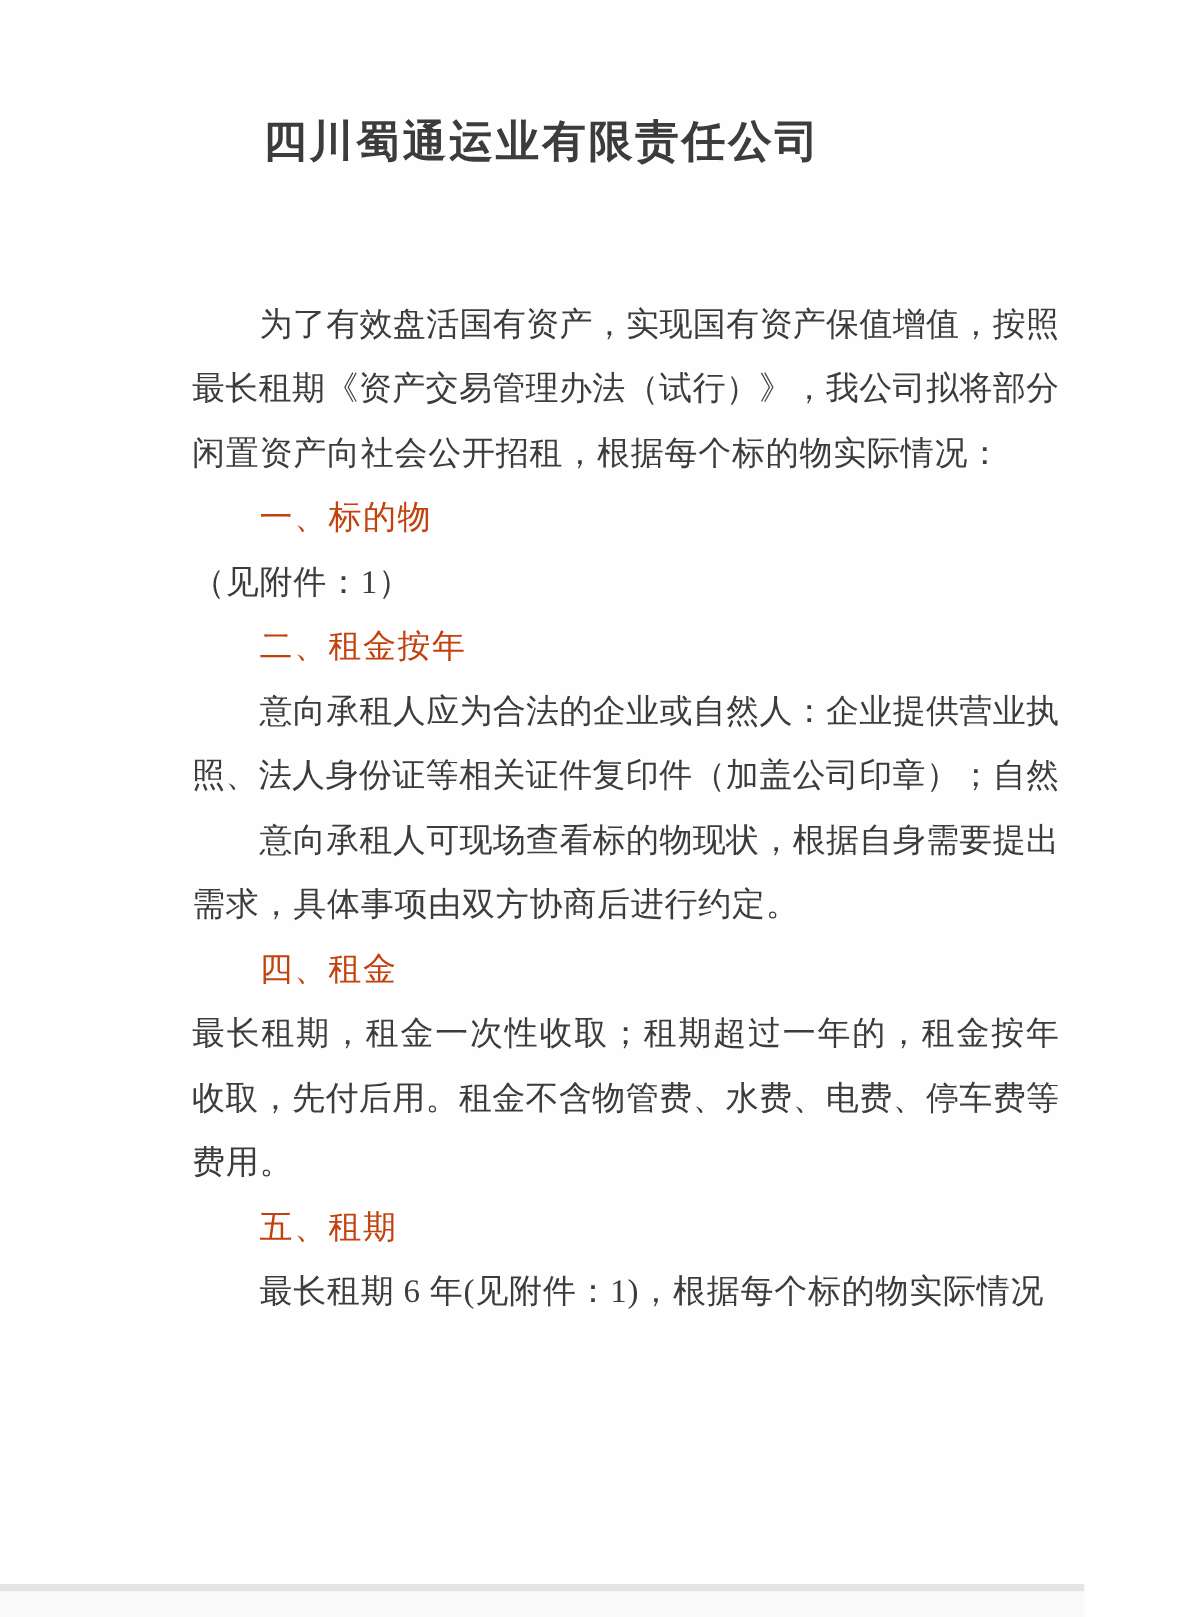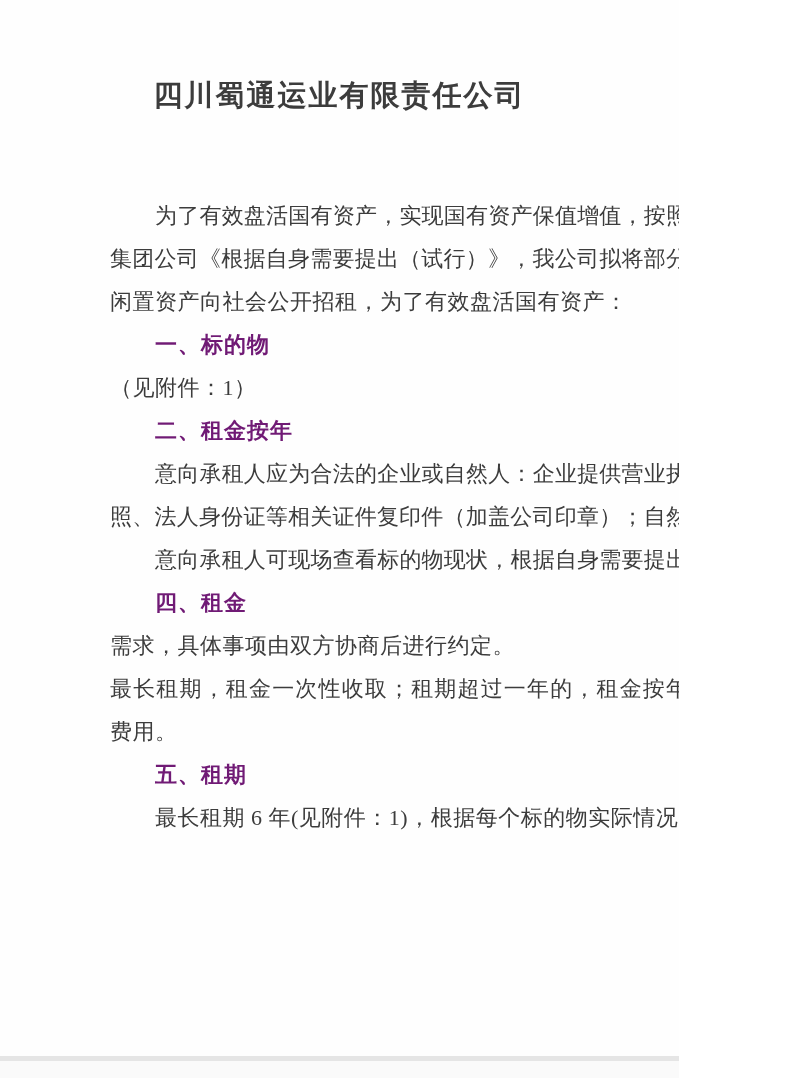--- a/index.html
+++ b/index.html
@@ -8,40 +8,41 @@
     background: #ffffff;
   }
   .page {
     position: relative;
     width: 679px;
     height: 1078px;
     overflow: hidden;
     background: var(--paper, #fefefe);
     font-family: "Liberation Serif", "DejaVu Serif", serif;
     color: var(--ink, #3c3c3c);
+    padding-left: 44px;
   }
   .title-block {
     position: absolute;
     top: 72px;
     left: 0;
     width: 100%;
     text-align: center;
   }
   .title-line {
     margin: 0;
     font-size: 29px;
     font-weight: bold;
     line-height: 47px;
     letter-spacing: 2px;
     color: var(--ink, #3c3c3c);
   }
   .doc-body {
     position: absolute;
     top: 194px;
-    left: 110px;
+    left: 128px;
     width: 578px;
   }
   .line {
     height: 43px;
     line-height: 43px;
     font-size: 22px;
     white-space: nowrap;
     letter-spacing: 0.5px;
   }
   .line.justify {
@@ -50,22 +51,22 @@
     text-align-last: justify;
     letter-spacing: 0;
   }
   .line.indent {
     padding-left: 45px;
   }
   .line.justify.indent {
     padding-left: 45px;
   }
   .line.heading {
-    font-weight: bold;
-    color: #701a75;
+    font-weight: normal;
+    color: #c2410c;
     letter-spacing: 1px;
   }
   .scan-edge {
     position: absolute;
     left: 0;
     top: 1056px;
     width: 100%;
     height: 5px;
     background: var(--scan_edge, #e5e5e5);
   }
@@ -81,31 +82,32 @@
 </head>
 <body>
 
 <div class="page">
   <div class="title-block">
     <h1 class="title-line">四川蜀通运业有限责任公司</h1>
   </div>
 
   <div class="doc-body">
       <div class="line body indent justify">为了有效盘活国有资产，实现国有资产保值增值，按照</div>
-      <div class="line body justify">集团公司《根据自身需要提出（试行）》，我公司拟将部分</div>
-      <div class="line body">闲置资产向社会公开招租，为了有效盘活国有资产：</div>
+      <div class="line body justify">最长租期《资产交易管理办法（试行）》，我公司拟将部分</div>
+      <div class="line body">闲置资产向社会公开招租，根据每个标的物实际情况：</div>
       <div class="line heading indent">一、标的物</div>
       <div class="line body">（见附件：1）</div>
       <div class="line heading indent">二、租金按年</div>
       <div class="line body indent justify">意向承租人应为合法的企业或自然人：企业提供营业执</div>
       <div class="line body justify">照、法人身份证等相关证件复印件（加盖公司印章）；自然</div>
       <div class="line body indent justify">意向承租人可现场查看标的物现状，根据自身需要提出</div>
+      <div class="line body">需求，具体事项由双方协商后进行约定。</div>
       <div class="line heading indent">四、租金</div>
-      <div class="line body">需求，具体事项由双方协商后进行约定。</div>
       <div class="line body justify">最长租期，租金一次性收取；租期超过一年的，租金按年</div>
+      <div class="line body justify">收取，先付后用。租金不含物管费、水费、电费、停车费等</div>
       <div class="line body">费用。</div>
       <div class="line heading indent">五、租期</div>
       <div class="line body indent">最长租期 6 年(见附件：1)，根据每个标的物实际情况</div>
     </div>
 
   <div class="scan-edge"></div>
   <div class="below-edge"></div>
 </div>
 
 </body></html>

